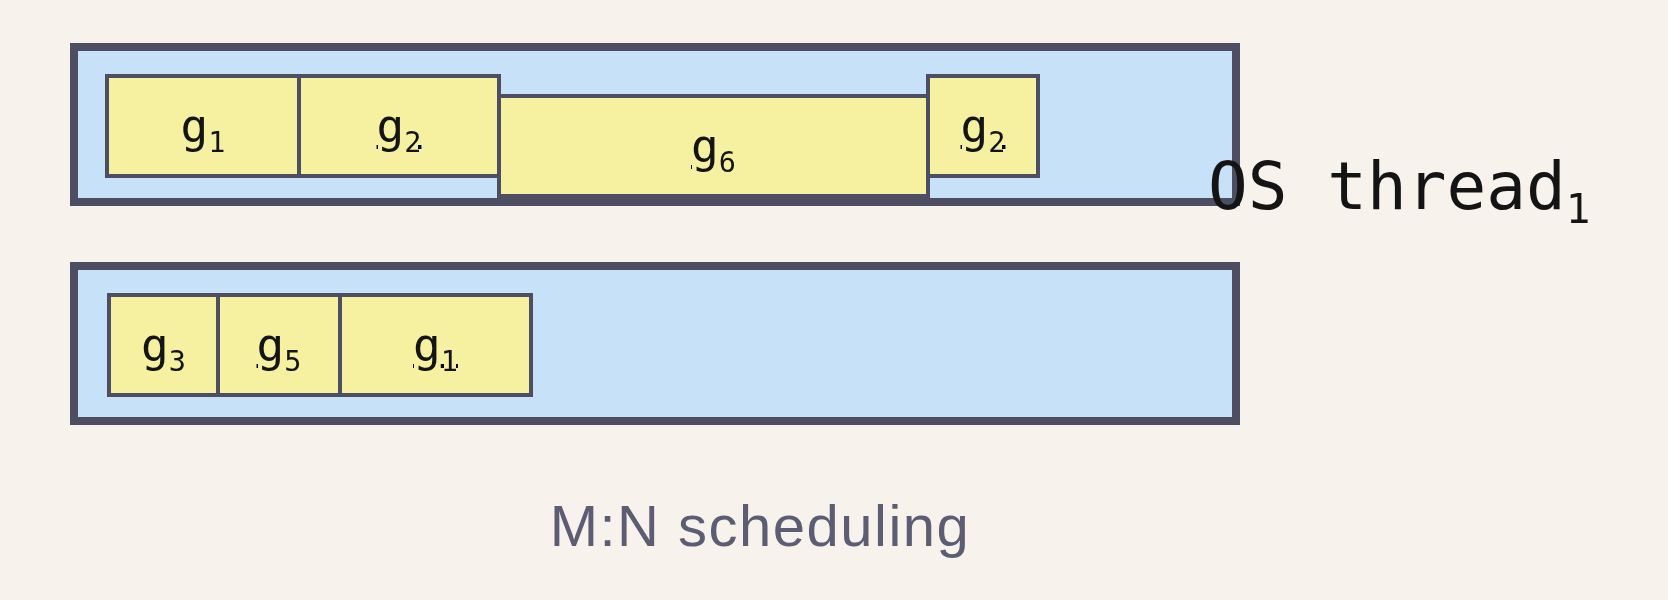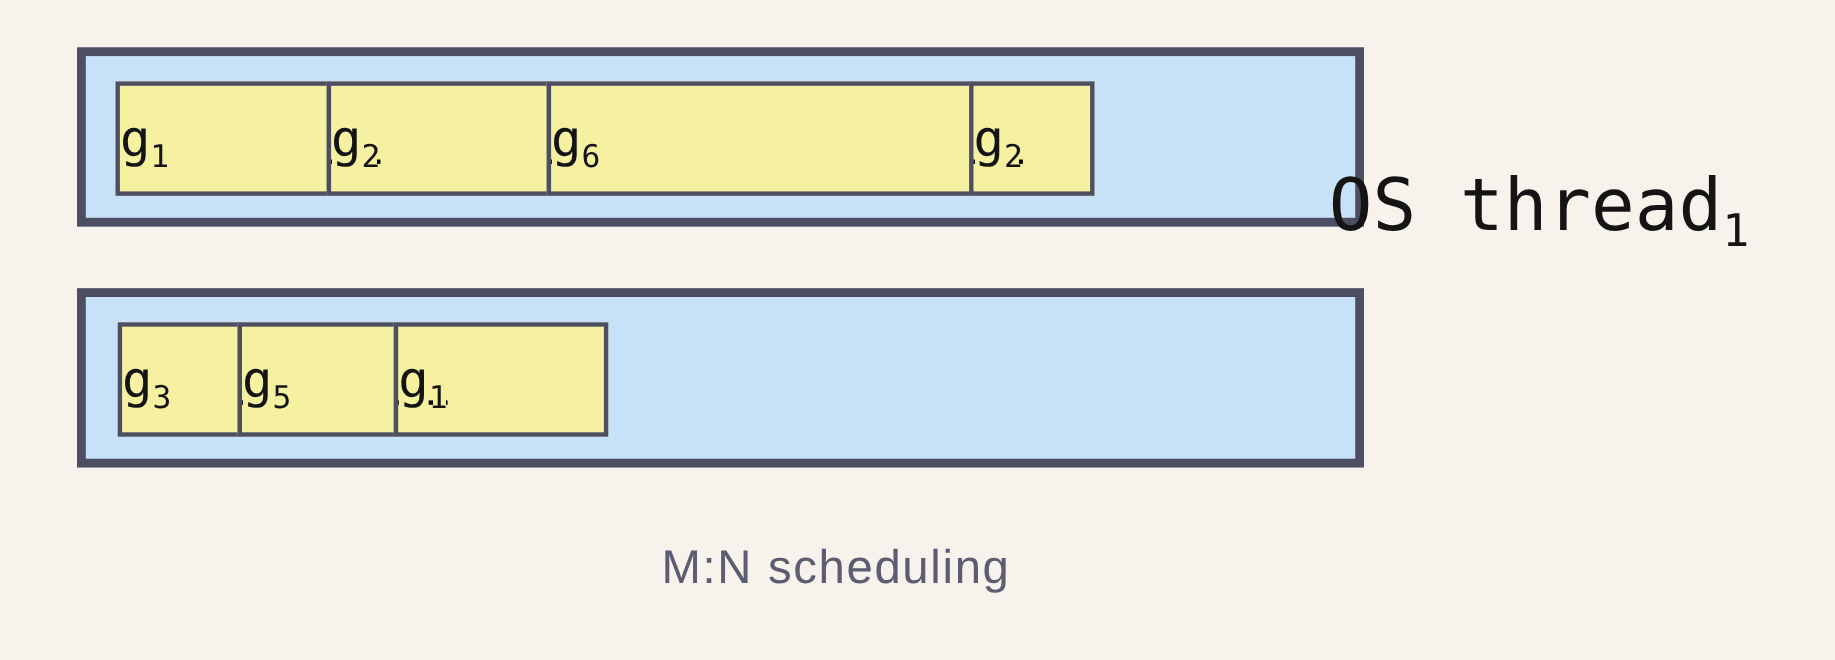--- a/index.html
+++ b/index.html
@@ -41,20 +41,21 @@
   }
   .strip.s1 { left: 27px; }
   .strip.s2 { left: 29px; }
   .gbox {
     box-sizing: border-box;
     height: 104px;
     border: 4px solid var(--border);
     background: var(--yellow);
     display: flex;
     align-items: center;
+    justify-content: center;
   }
   .gbox + .gbox { margin-left: -4px; text-decoration: underline; }
   .glabel {
     font-family: "DejaVu Sans Mono", monospace;
     font-size: 46px;
     color: var(--text);
     white-space: nowrap;
   }
   .glabel sub, .thread-label sub {
     font-size: 0.62em;
@@ -71,55 +72,55 @@
   .thread-label.l1 { top: 148px; }
   .thread-label.l2 { top: 366px; }
   .caption {
     position: absolute;
     left: 0;
     top: 492px;
     width: 1520px;
     text-align: center;
     font-family: "Liberation Sans", sans-serif;
     font-weight: 300;
-    font-size: 43px;
+    font-size: 58px;
     letter-spacing: 1.5px;
     color: var(--caption);
   }
 </style>
 </head>
 <body>
 
 <div class="stage">
 
   <div class="thread-row t1">
     <div class="strip s1">
         <div class="gbox" style="width: 196px;">
           <span class="glabel"><span>g</span><sub>1</sub></span>
         </div>
         <div class="gbox" style="width: 204px;">
           <span class="glabel"><span>g</span><sub>2</sub></span>
         </div>
-        <div class="gbox" style="width: 388px;">
+        <div class="gbox" style="width: 433px; margin-top: 20px;">
           <span class="glabel"><span>g</span><sub>6</sub></span>
         </div>
         <div class="gbox" style="width: 114px;">
           <span class="glabel"><span>g</span><sub>2</sub></span>
         </div>
       </div>
   </div>
 
   <div class="thread-label l1"><span>OS thread</span><sub>1</sub></div>
 
   <div class="thread-row t2">
     <div class="strip s2">
         <div class="gbox" style="width: 113px;">
           <span class="glabel"><span>g</span><sub>3</sub></span>
         </div>
-        <div class="gbox" style="width: 146px;">
+        <div class="gbox" style="width: 126px;">
           <span class="glabel"><span>g</span><sub>5</sub></span>
         </div>
         <div class="gbox" style="width: 195px;">
           <span class="glabel"><span>g</span><sub>1</sub></span>
         </div>
       </div>
   </div>
 
 
   <div class="caption">M:N scheduling</div>

